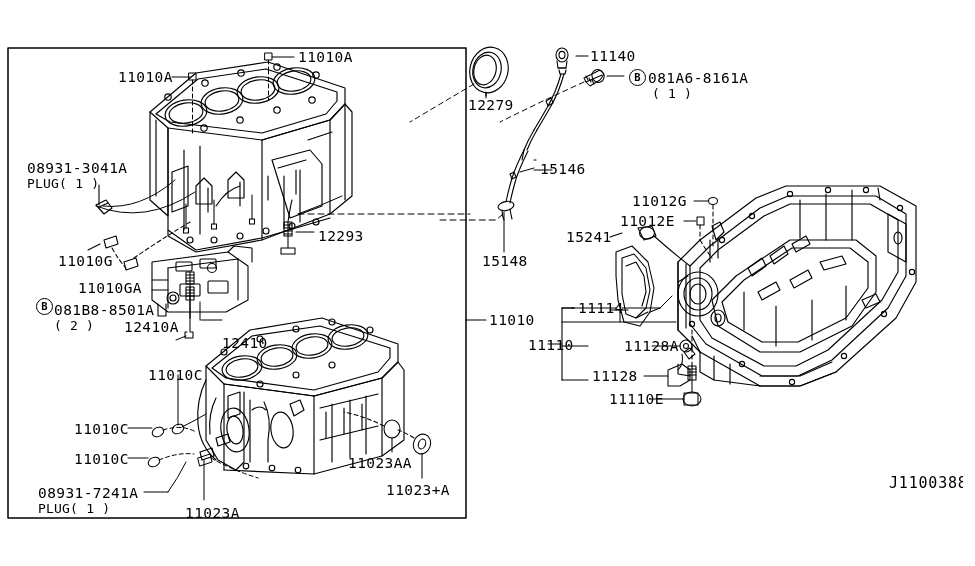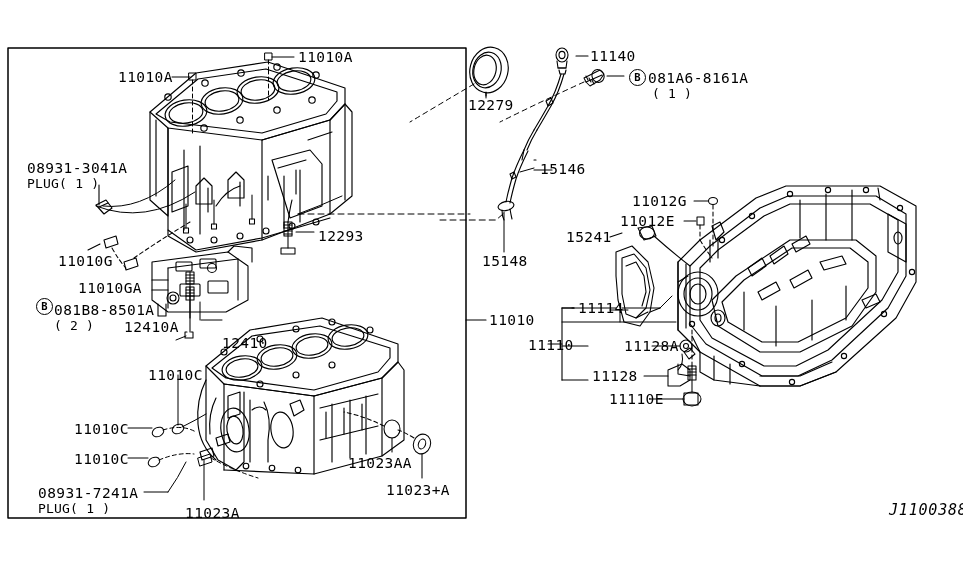--- a/index.html
+++ b/index.html
@@ -519,15 +519,15 @@
   <div class="lbl" style="left:489px;top:313px;">11010</div>
   <div class="lbl" style="left:528px;top:338px;">11110</div>
   <div class="lbl" style="left:578px;top:301px;">11114</div>
   <div class="lbl" style="left:592px;top:339px;margin-left:32px;">11128A</div>
   <div class="lbl" style="left:592px;top:369px;">11128</div>
   <div class="lbl" style="left:589px;top:392px;margin-left:20px;">11110E</div>
 
   <div class="bcirc" style="left:36px;top:298px;">B</div>
   <div class="bcirc" style="left:629px;top:69px;">B</div>
 
-  <div class="lbl dwg" style="left:889px;top:503px;font-style:italic;">J1100388</div>
+  <div class="lbl dwg" style="left:889px;top:476px;">J1100388</div>
 
 </div>
 
 </body></html>

